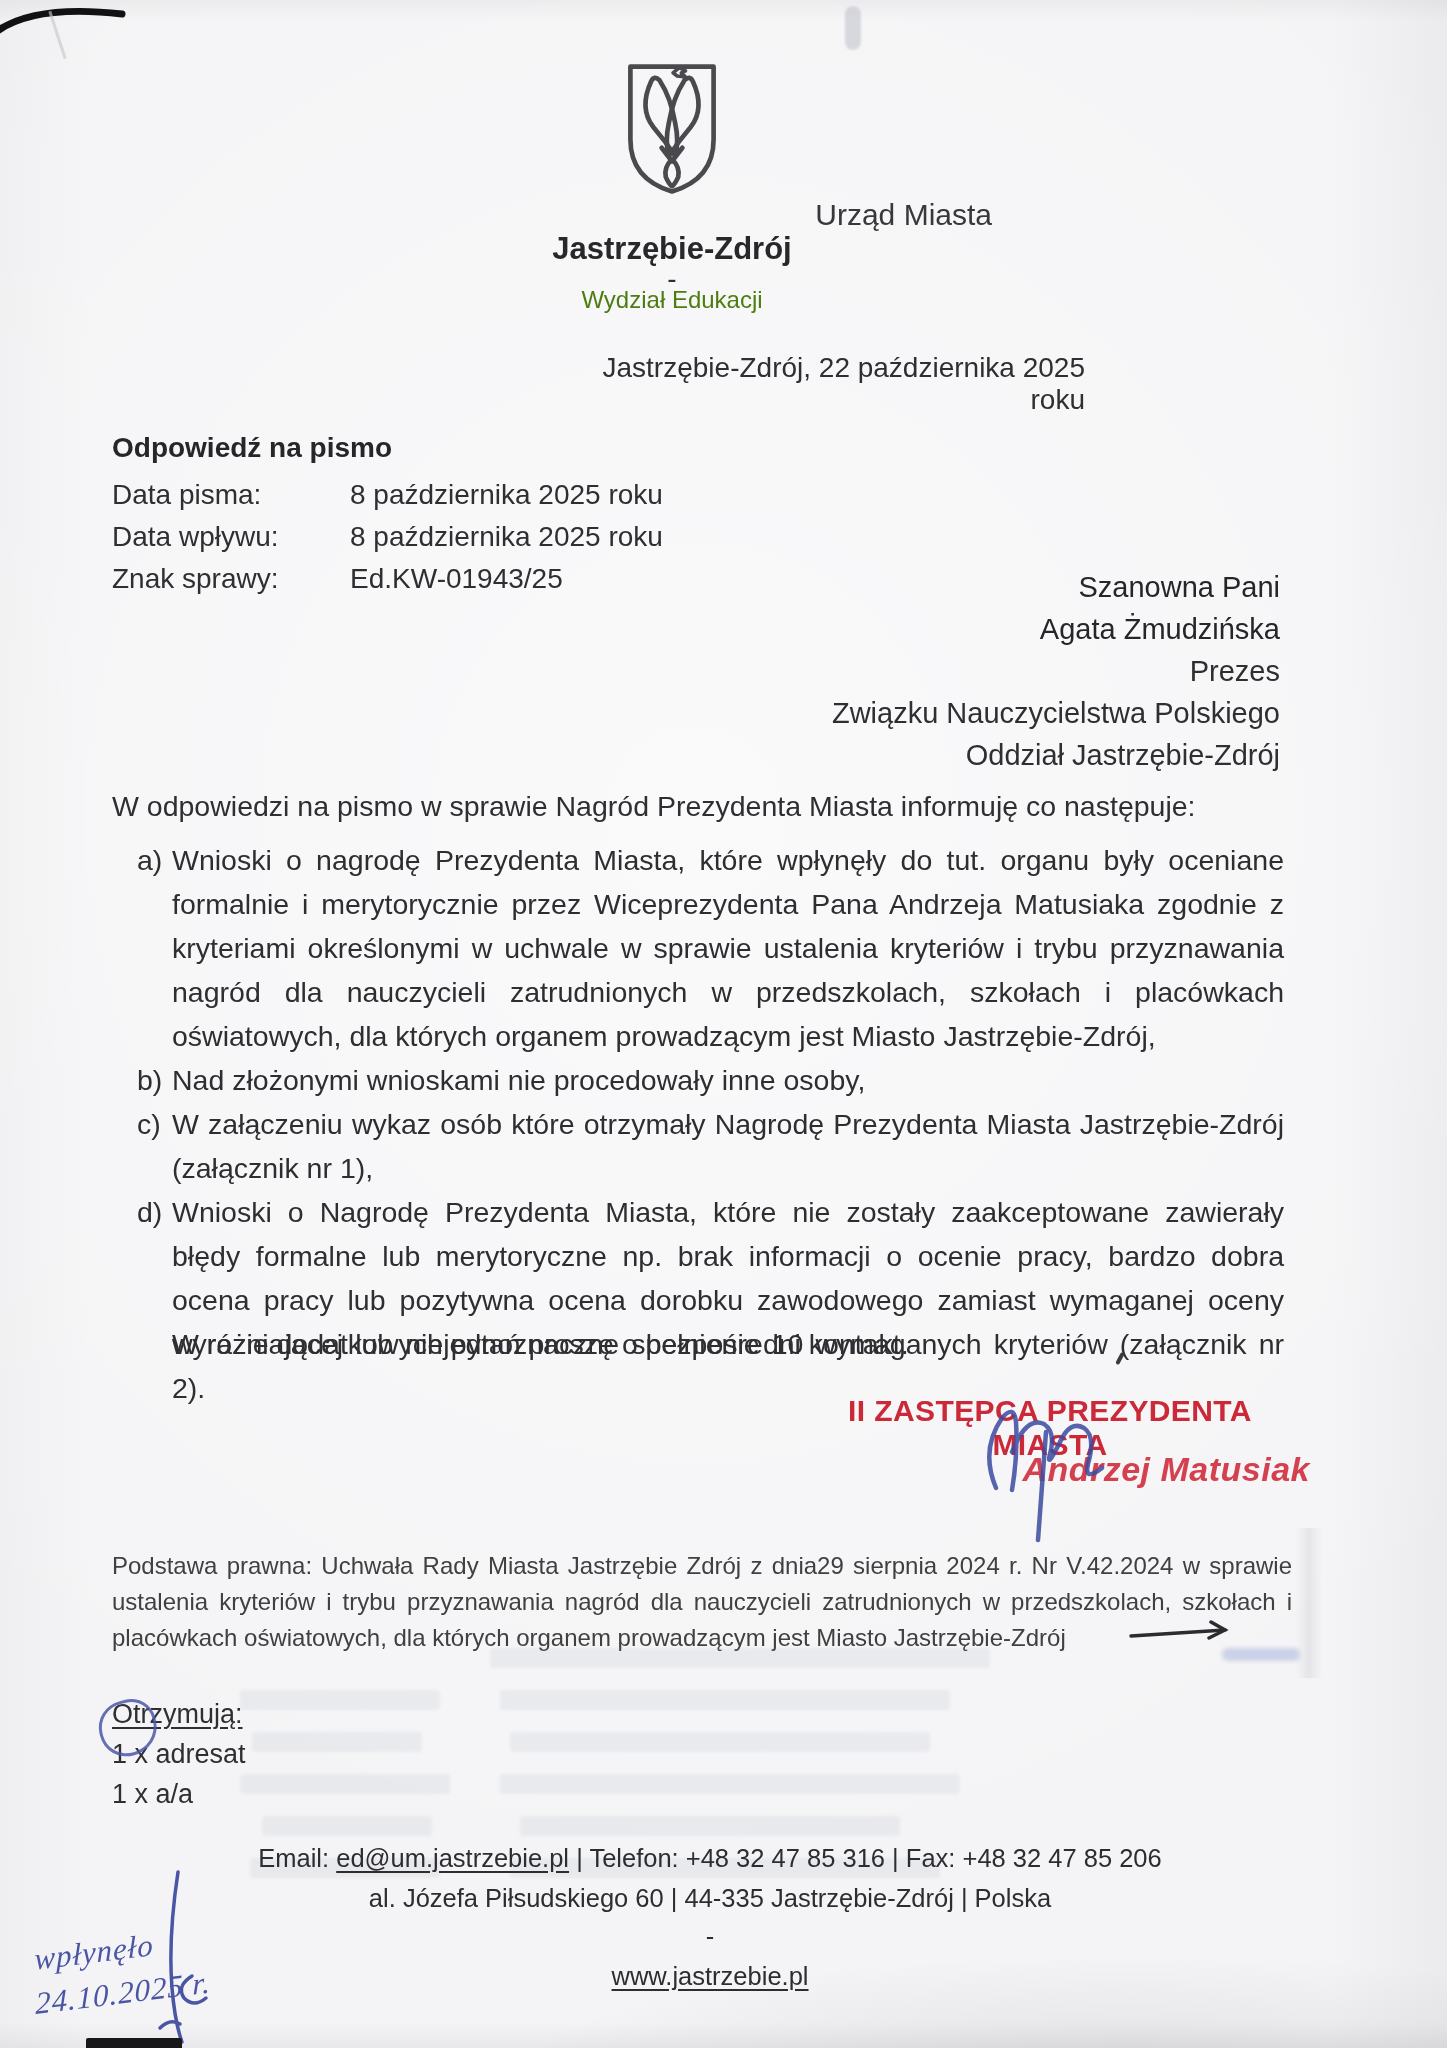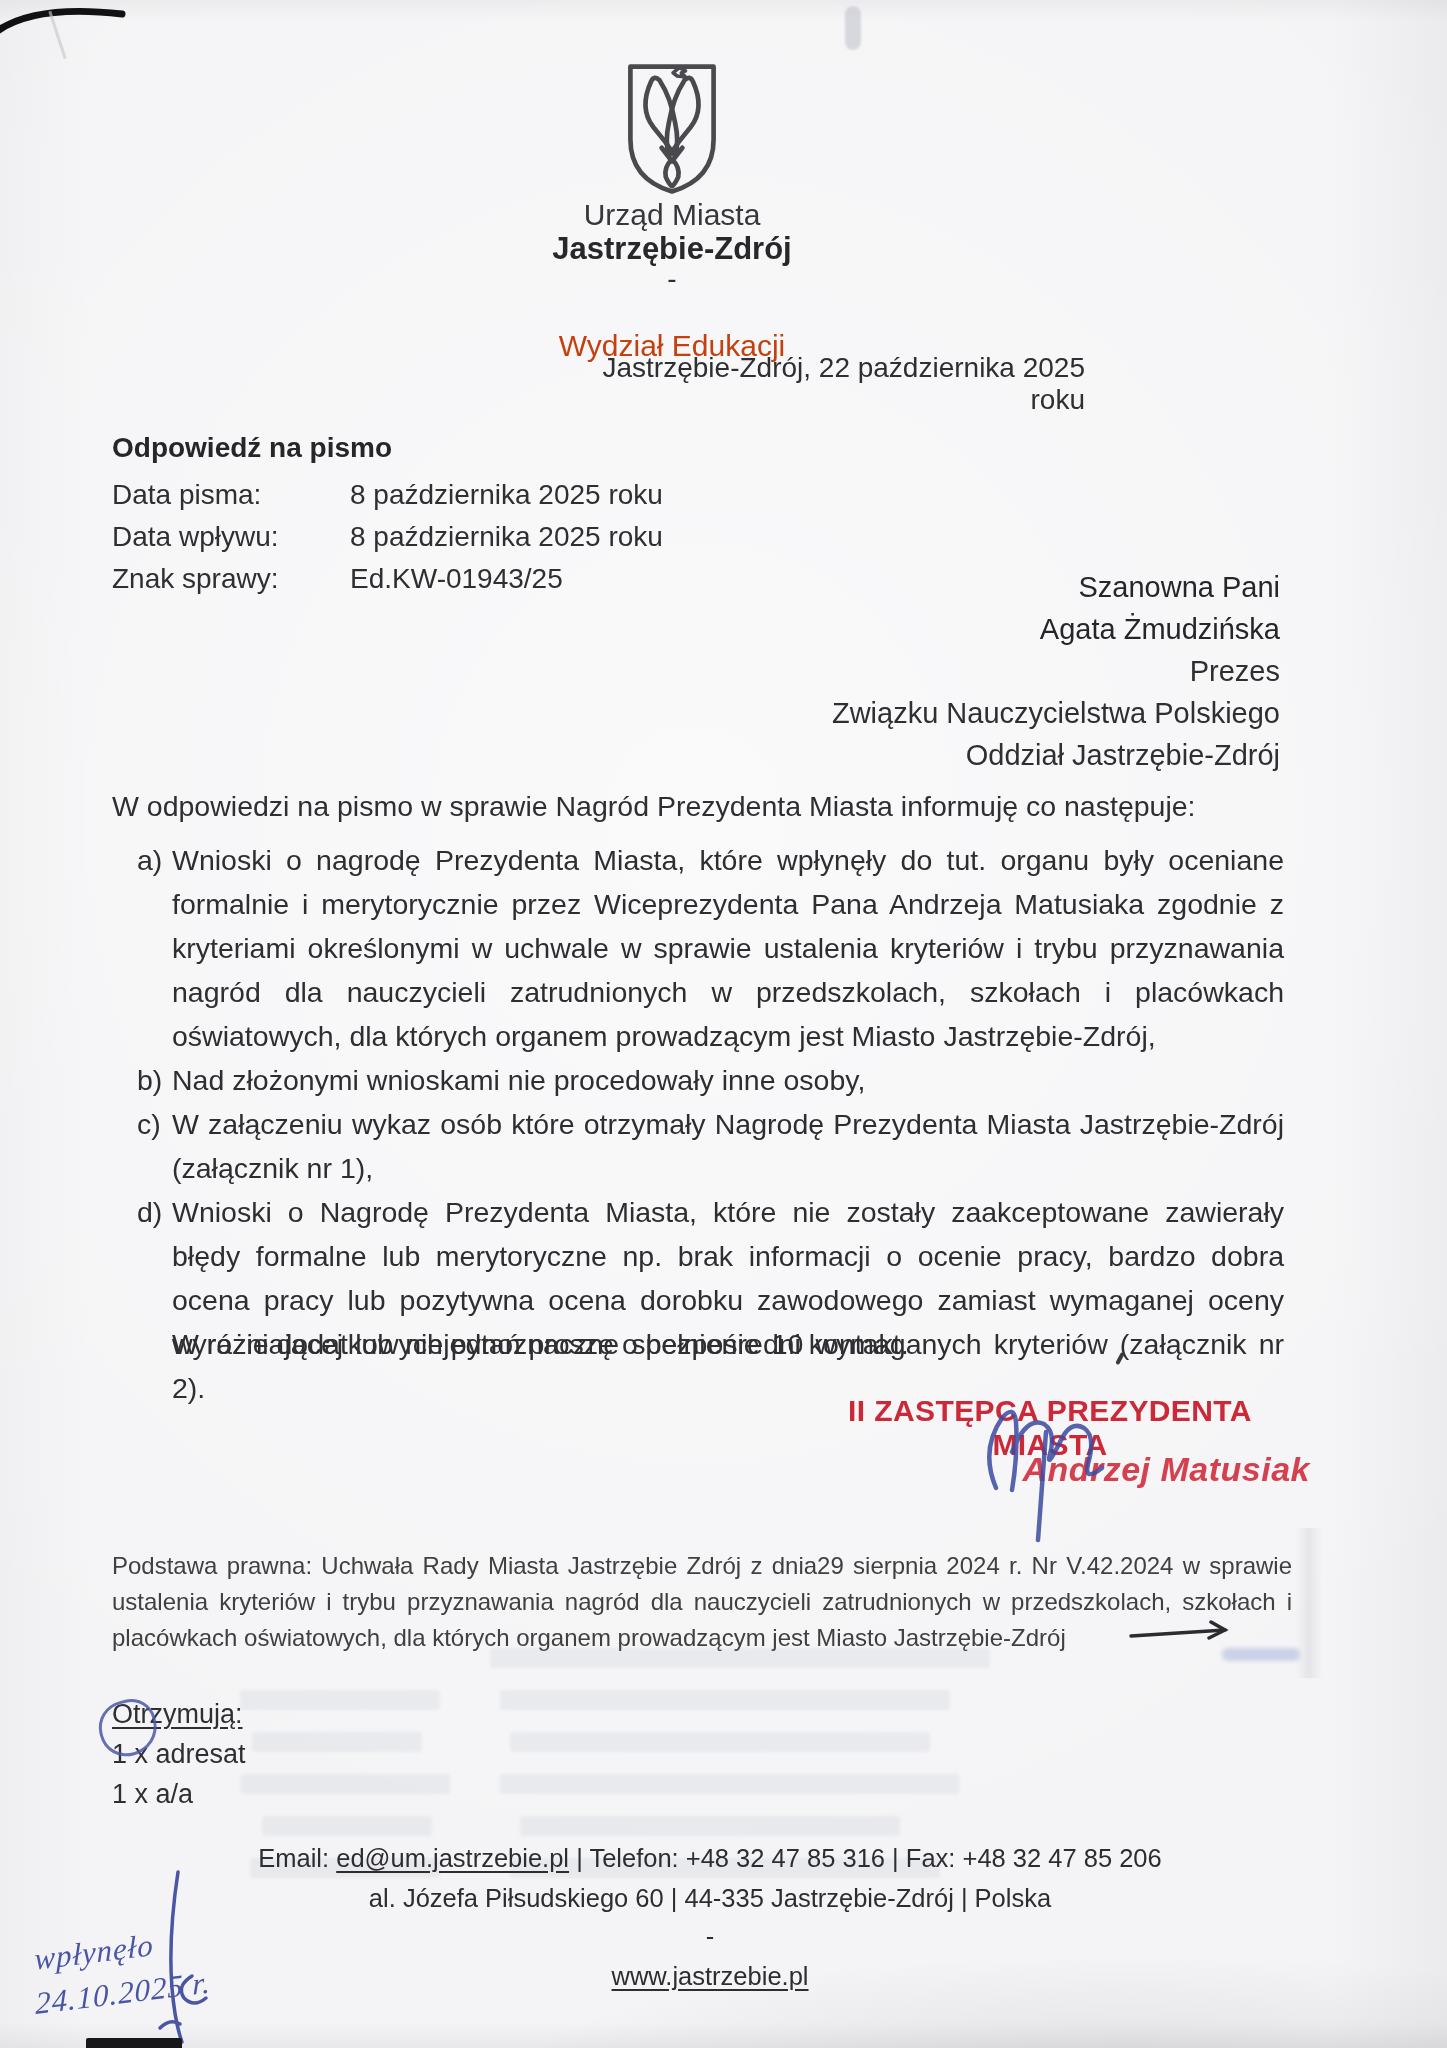--- a/index.html
+++ b/index.html
@@ -15,24 +15,24 @@
   .abs{position:absolute;}
   .scan-vignette{left:0;top:0;width:1447px;height:2048px;pointer-events:none;
     background:
       linear-gradient(180deg, rgba(0,0,0,.04) 0, rgba(0,0,0,0) 22px),
       linear-gradient(0deg, rgba(0,0,0,.05) 0, rgba(0,0,0,0) 26px),
       radial-gradient(ellipse 60% 8% at 78% 101%, rgba(60,60,70,.10), rgba(0,0,0,0) 70%);
   }
   
   .logo{left:620px;top:60px;width:104px;height:136px;}
   .hdr-c{left:352px;width:640px;text-align:center;}
-  .h-line1{top:198px;font-size:30px;color:#38383c;}
+  .h-line1{top:198px;font-size:30px;color:#38383c;text-align:right;}
   .h-line2{top:231px;font-size:31px;font-weight:bold;color:#28282c;}
   .h-dash{top:263px;font-size:28px;}
-  .h-line3{top:286px;font-size:30px;color:#c2410c;margin-top:43px;}
+  .h-line3{top:286px;font-size:24px;color:#4d7c0f;}
   .dateline{top:352px;left:585px;width:500px;text-align:right;font-size:28px;}
   
   .ref{left:112px;top:432px;font-size:28px;}
   .ref-title{font-weight:bold;color:#26262a;margin-bottom:10px;}
   .ref-row{display:flex;line-height:42px;}
   .ref-label{width:238px;}
   
   .recipient{left:680px;top:566px;width:600px;text-align:right;font-size:29px;line-height:42px;}
   .recipient .b{font-weight:normal;color:#26262a;}
   

